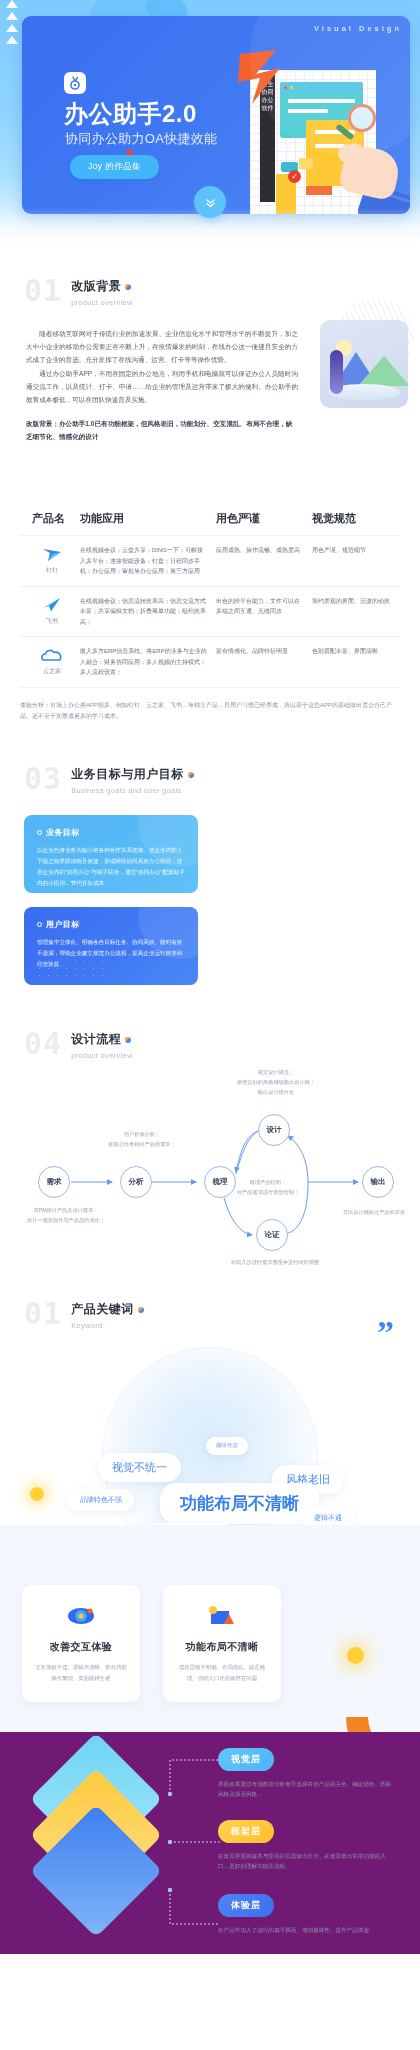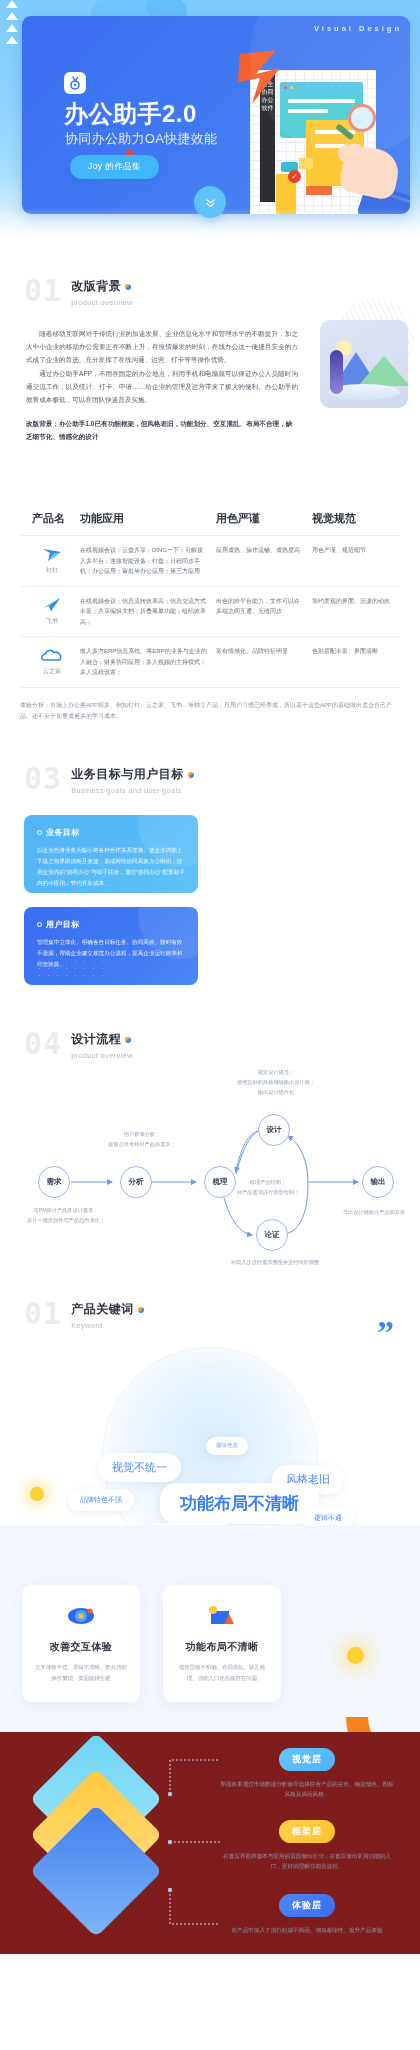--- a/index.html
+++ b/index.html
@@ -166,21 +166,21 @@
   .ydot2 { position:absolute; right:56px; top:122px; width:17px; height:17px; border-radius:50%; background:#ffd035;
     box-shadow:0 0 16px 6px rgba(255,208,53,.45); }
   .cards { display:flex; gap:23px; padding:18px 22px 0 22px; position:relative; z-index:3; }
   .card { width:118px; background:#fff; border-radius:9px; padding:16px 11px 18px 11px; text-align:center;
     box-shadow:0 3px 12px rgba(110,140,200,.10); }
   .card .ico { height:30px; display:flex; align-items:center; justify-content:center; margin-bottom:9px; }
   .card h5 { font-size:10px; font-weight:700; color:#2e3440; letter-spacing:.4px; }
   .card p { margin-top:8px; font-size:5.4px; line-height:1.95; color:#98a0ad; }
 
   
-  .s7 { position:relative; background:#7f1d1d; padding-top:10px; height:300px;text-align:center; }
+  .s7 { position:relative; background:#701a75; padding-top:10px; height:300px; }
   .stack { position:absolute; left:26px; top:28px; width:140px; height:132px; }
   .plate { position:absolute; width:132px; height:66px; left:4px; }
   .plate div { width:94px; height:94px; transform:rotate(45deg) skew(0deg,0deg); border-radius:8px;
     position:absolute; left:19px; top:-14px; }
   .p1 div { background:linear-gradient(135deg,#6fd4f5,#a5e7f7); }
   .p2 div { background:linear-gradient(135deg,#ffc93c,#ffe08a); }
   .p3 div { background:linear-gradient(135deg,#3f7ef0,#7fb6f6); }
   .p1 { top:6px; } .p2 { top:42px; } .p3 { top:78px; }
   .lay { position:absolute; left:218px; }
   .pill { display:inline-flex; align-items:center; justify-content:center; width:56px; height:23px; border-radius:12px;

